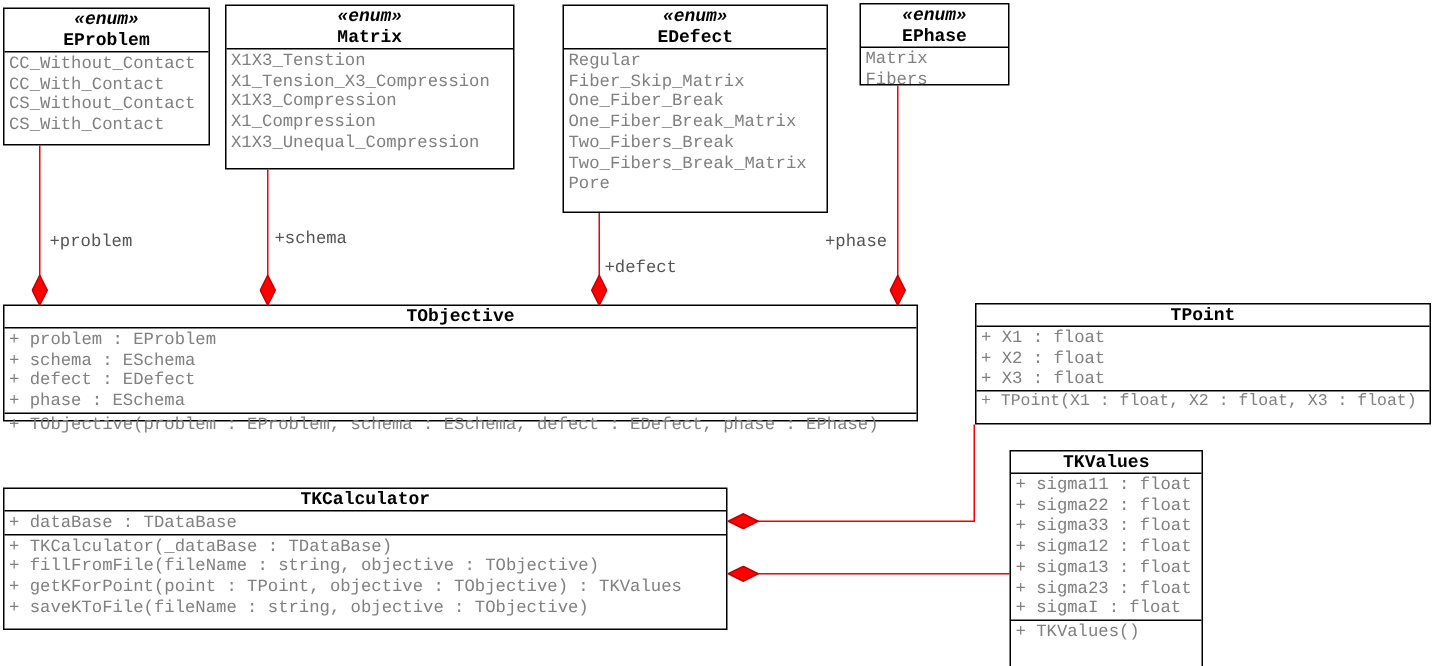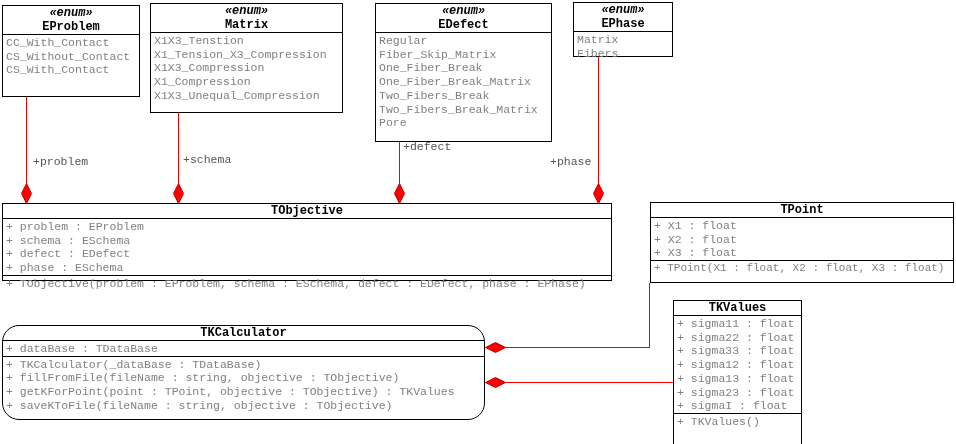--- a/index.html
+++ b/index.html
@@ -27,20 +27,21 @@
 <body>
 
 <div id="canvas">
 
   <div class="cls" style="left:2px;top:5px;width:138px;height:92px;">
     <div class="hd">
       <div class="st">«enum»</div>
       <div class="nm">EProblem</div>
     </div>
     <div class="sec fill">
+      <div class="mem">CC_Without_Contact</div>
       <div class="mem">CC_With_Contact</div>
       <div class="mem">CS_Without_Contact</div>
       <div class="mem">CS_With_Contact</div>
     </div>
   </div>
 
   <div class="cls" style="left:150px;top:3px;width:193px;height:110px;">
     <div class="hd">
       <div class="st">«enum»</div>
       <div class="nm">Matrix</div>
@@ -103,21 +104,21 @@
     <div class="sec">
       <div class="mem">+ X1 : float</div>
       <div class="mem">+ X2 : float</div>
       <div class="mem">+ X3 : float</div>
     </div>
     <div class="sec fill">
       <div class="mem" style="font-size:11px;">+ TPoint(X1 : float, X2 : float, X3 : float)</div>
     </div>
   </div>
 
-  <div class="cls" style="left:2px;top:325px;width:483px;height:95px;border-radius:17px;">
+  <div class="cls" style="left:2px;top:325px;width:483px;height:95px;">
     <div class="hd one">
       <span class="nm">TKCalculator</span>
     </div>
     <div class="sec">
       <div class="mem">+ dataBase : TDataBase</div>
     </div>
     <div class="sec fill">
       <div class="mem">+ TKCalculator(_dataBase : TDataBase)</div>
       <div class="mem">+ fillFromFile(fileName : string, objective : TObjective)</div>
       <div class="mem">+ getKForPoint(point : TPoint, objective : TObjective) : TKValues</div>
@@ -152,21 +153,21 @@
   <div class="seg" style="left:177.5px;top:113px;width:1.5px;height:72px;"></div>
   <svg class="dia" style="left:173px;top:183px;" width="11" height="21">
     <polygon points="5.5,0.5 10.5,10.5 5.5,20.5 0.5,10.5" fill="#ff0000" stroke="#c00000" stroke-width="1"></polygon>
   </svg>
   <div class="lbl" style="left:183px;top:153px;">+schema</div>
 
   <div class="seg" style="left:398.5px;top:142px;width:1.5px;height:43px;"></div>
   <svg class="dia" style="left:394px;top:183px;" width="11" height="21">
     <polygon points="5.5,0.5 10.5,10.5 5.5,20.5 0.5,10.5" fill="#ff0000" stroke="#c00000" stroke-width="1"></polygon>
   </svg>
-  <div class="lbl" style="left:403px;top:140px;">+defect</div>
+  <div class="lbl" style="left:403px;top:172px;">+defect</div>
 
   <div class="seg" style="left:597.5px;top:57px;width:1.5px;height:128px;"></div>
   <svg class="dia" style="left:593px;top:183px;" width="11" height="21">
     <polygon points="5.5,0.5 10.5,10.5 5.5,20.5 0.5,10.5" fill="#ff0000" stroke="#c00000" stroke-width="1"></polygon>
   </svg>
   <div class="lbl" style="left:550px;top:155px;">+phase</div>
 
   <div class="seg" style="left:648.5px;top:283px;width:1.5px;height:65px;"></div>
   <div class="seg" style="left:505px;top:346.5px;width:145px;height:1.5px;"></div>
   <svg class="dia" style="left:485px;top:342px;" width="21" height="11">

